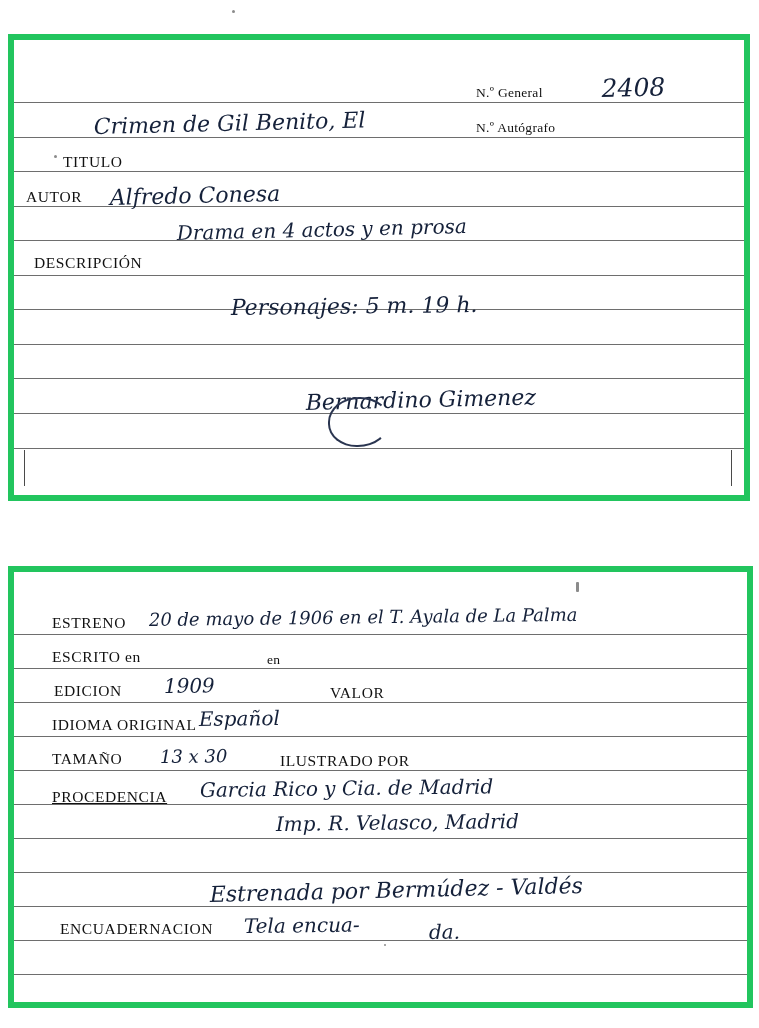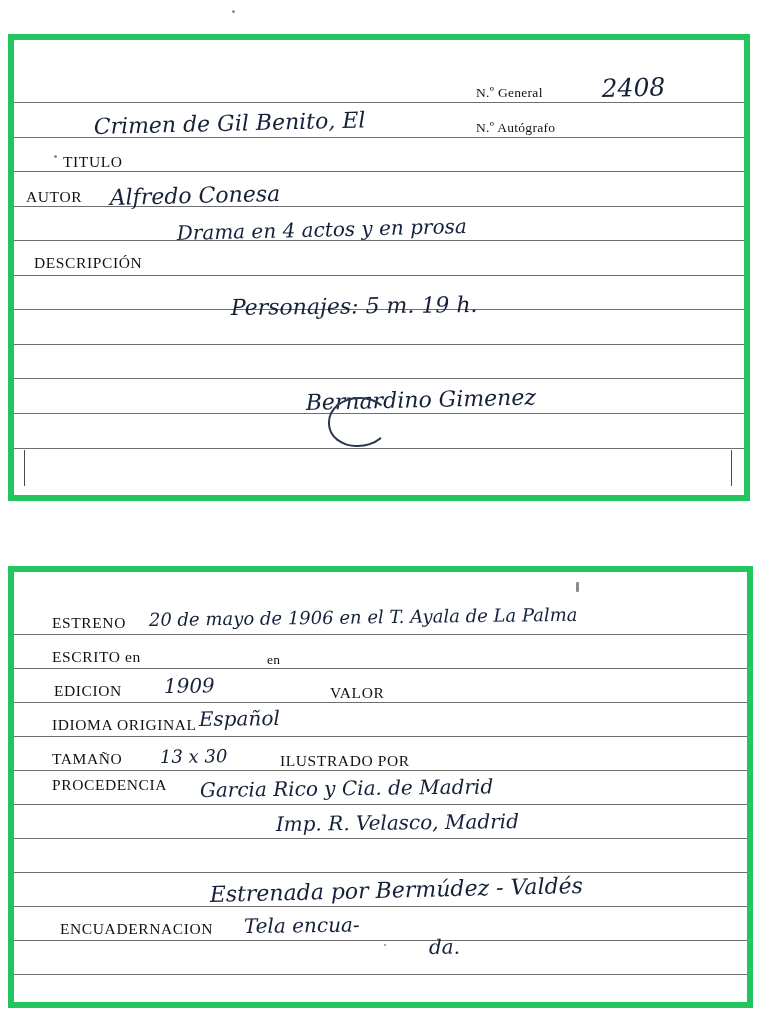--- a/index.html
+++ b/index.html
@@ -169,28 +169,28 @@
   <div class="hand h3 tilt-0" style="left:150px; top:102px;">1909</div>
   <div class="label" style="left:316px; top:112px;">VALOR</div>
 
   <div class="label" style="left:38px; top:144px;">IDIOMA ORIGINAL</div>
   <div class="hand h3 tilt-0" style="left:185px; top:135px;">Español</div>
 
   <div class="label" style="left:38px; top:178px;">TAMAÑO</div>
   <div class="hand h4 tilt-0" style="left:146px; top:174px;">13 x 30</div>
   <div class="label" style="left:266px; top:180px;">ILUSTRADO POR</div>
 
-  <div class="label" style="left:38px; top:204px;">PROCEDENCIA</div>
+  <div class="label" style="left:38px; top:216px;text-decoration:underline;">PROCEDENCIA</div>
   <div class="hand h3 tilt-0" style="left:186px; top:206px;">Garcia Rico y Cia. de Madrid</div>
 
   <div class="hand h3 tilt-0" style="left:262px; top:240px;">Imp. R. Velasco, Madrid</div>
 
   <div class="hand h2 tilt-2" style="left:196px; top:310px;">Estrenada por Bermúdez - Valdés</div>
 
   <div class="label" style="left:38px; top:348px;margin-left:8px;">ENCUADERNACION</div>
   <div class="hand h3 tilt-0" style="left:230px; top:342px;">Tela encua-</div>
-  <div class="hand h3 tilt-0" style="left:415px; top:348px;margin-top:15px;">da.</div>
+  <div class="hand h3 tilt-0" style="left:415px; top:348px;">da.</div>
 
   <div class="speck" style="left:562px; top:10px; width:3px; height:10px; border-radius:1px;"></div>
   <div class="speck" style="left:370px; top:372px; width:2px; height:2px;"></div>
 </div>
 
 <div class="speck" style="left:232px; top:10px; width:3px; height:3px;"></div>
 
 </body></html>

